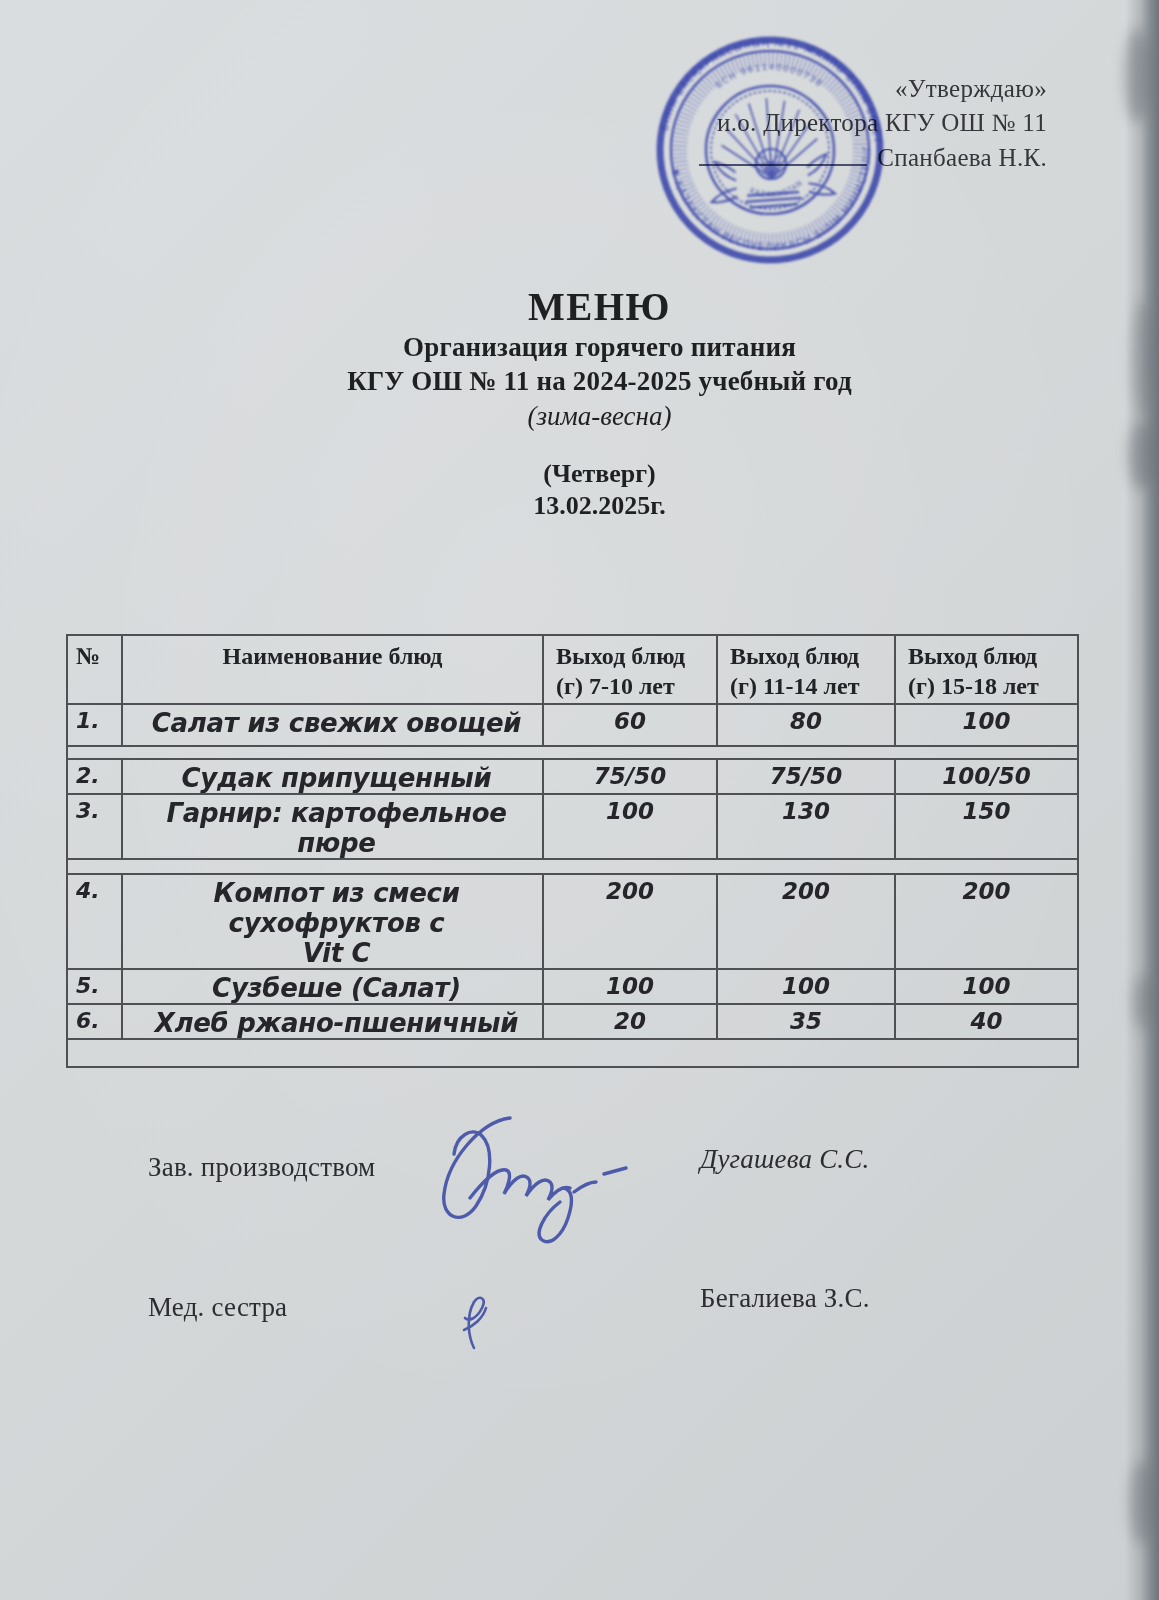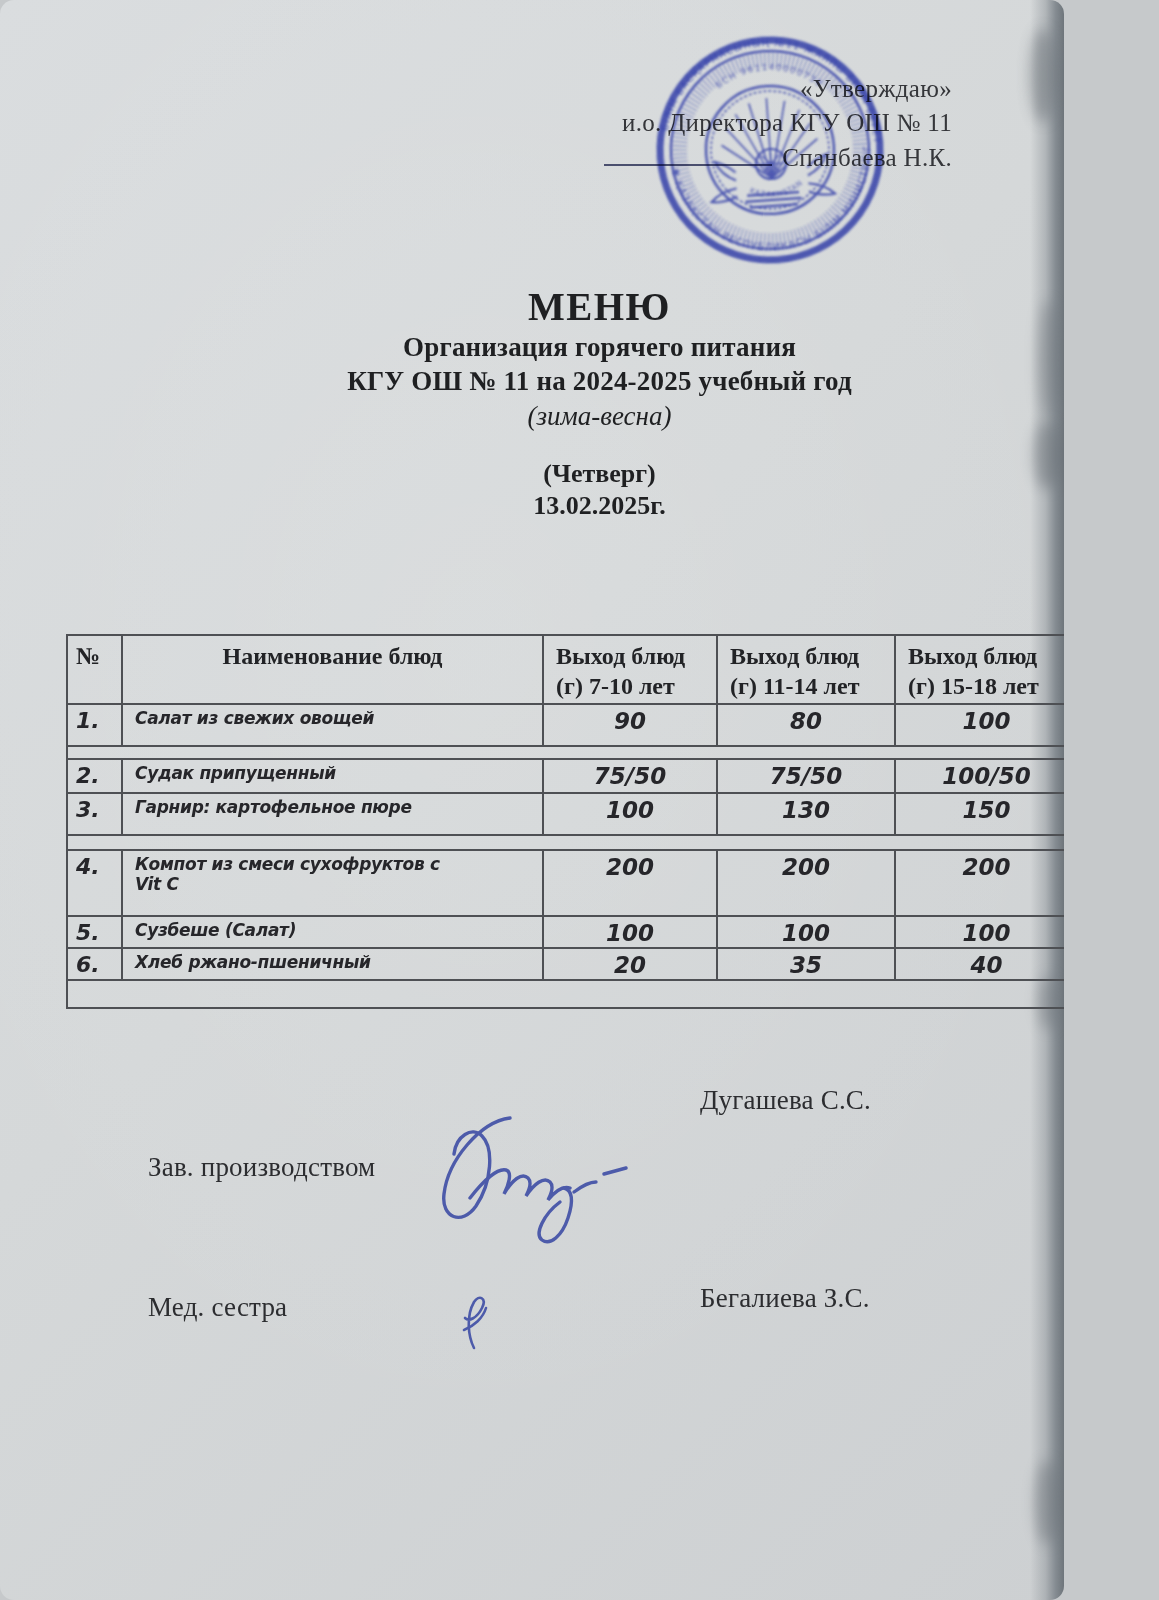--- a/index.html
+++ b/index.html
@@ -1,23 +1,22 @@
 <!DOCTYPE html>
 <html><head>
 <meta charset="utf-8">
 <style>
   html,body{margin:0;padding:0;background:#c6c9cb;}
   .paper{
-    position:relative;width:1064px;height:1600px;overflow:hidden;
+    position:relative;width:1159px;height:1600px;overflow:hidden;
     background:
       radial-gradient(ellipse 900px 1200px at 45% 40%, rgba(255,255,255,0.10), rgba(0,0,0,0) 70%),
       linear-gradient(135deg,#dadddf 0%,#d5d8d9 45%,#cdd0d2 100%);
     font-family:"Liberation Serif", serif;
     color:#1f2022;
-    border-radius:14px;
   }
   
   .edge-strip{
     position:absolute;top:0;right:0;width:34px;height:100%;
     background:linear-gradient(to right, rgba(150,156,161,0) 0%, rgba(148,154,159,.55) 45%, #858c92 75%, #6e757b 100%);
   }
   .smudge{position:absolute;background:#5c636a;border-radius:50%;filter:blur(7px);opacity:.45;}
   .sm1{right:8px;top:28px;width:26px;height:95px;}
   .sm2{right:6px;top:300px;width:20px;height:120px;opacity:.35;}
   .sm3{right:4px;top:420px;width:26px;height:70px;}
@@ -49,31 +48,31 @@
     border-collapse:collapse;table-layout:fixed;}
   .menu-table td{border:2px solid #4e5054;overflow:hidden;}
   .menu-table td.h{font-family:"Liberation Serif",serif;font-weight:700;
     font-size:24px;line-height:30px;vertical-align:top;padding:5px 4px 2px 12px;
     white-space:pre-line;color:#222326;}
   .menu-table td.h-num{text-align:left;padding-left:8px;}
   .menu-table td.h-name{text-align:center;padding-left:4px;}
   .body-font{font-family:"DejaVu Sans",sans-serif;font-style:italic;font-weight:700;
     color:#26262a;}
   .menu-table td.c-num{font-size:22px;text-align:left;padding:3px 0 0 8px;vertical-align:top;}
-  .menu-table td.c-name{font-size:17px;text-align:left;padding:3px 4px 0 12px;
+  .menu-table td.c-name{font-size:26px;text-align:center;padding:3px 4px 0 12px;
     vertical-align:top;white-space:pre-line;letter-spacing:-0.3px;}
   .menu-table td.c-val{font-size:23px;text-align:center;padding-top:3px;vertical-align:top;}
   .menu-table tr.spacer td{border-left:2px solid #4e5054;border-right:2px solid #4e5054;}
   .menu-table td.footer-label{font-size:25px;text-align:left;padding:5px 0 0 8px;
     vertical-align:top;letter-spacing:-0.3px;}
 
   
   .sig-label{position:absolute;font-size:27px;color:#2c2d30;letter-spacing:.2px;}
   .lbl-zav{left:148px;top:1152px;}
-  .lbl-dug{left:700px;top:1085px;}
+  .lbl-dug{left:700px;top:1144px;font-style:italic;}
   .lbl-med{left:148px;top:1292px;}
   .lbl-beg{left:700px;top:1283px;}
   .sig-main{position:absolute;left:414px;top:1102px;width:220px;height:150px;}
   .sig-small{position:absolute;left:450px;top:1290px;width:48px;height:66px;}
 </style>
 </head>
 <body>
 
 <div class="paper">
 
@@ -167,21 +166,21 @@
         <td class="h">Выход блюд
 (г) 7-10 лет</td>
         <td class="h">Выход блюд
 (г) 11-14 лет</td>
         <td class="h">Выход блюд
 (г) 15-18 лет</td>
       </tr>
       <tr style="height:42px">
         <td class="body-font c-num">1.</td>
         <td class="body-font c-name">Салат из свежих овощей</td>
-        <td class="body-font c-val">90</td>
+        <td class="body-font c-val">60</td>
         <td class="body-font c-val">80</td>
         <td class="body-font c-val">100</td>
       </tr>
       <tr class="spacer" style="height:13px">
           <td colspan="5"></td>
         </tr>
       <tr style="height:34px">
         <td class="body-font c-num">2.</td>
         <td class="body-font c-name">Судак припущенный</td>
         <td class="body-font c-val">75/50</td>

